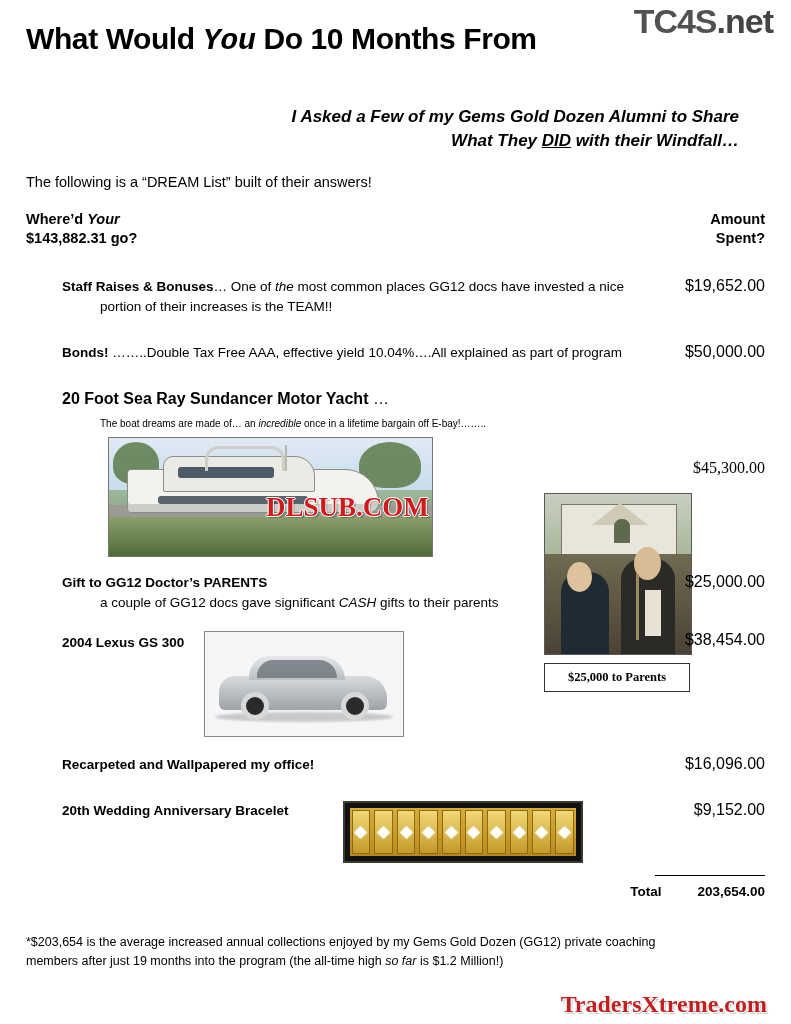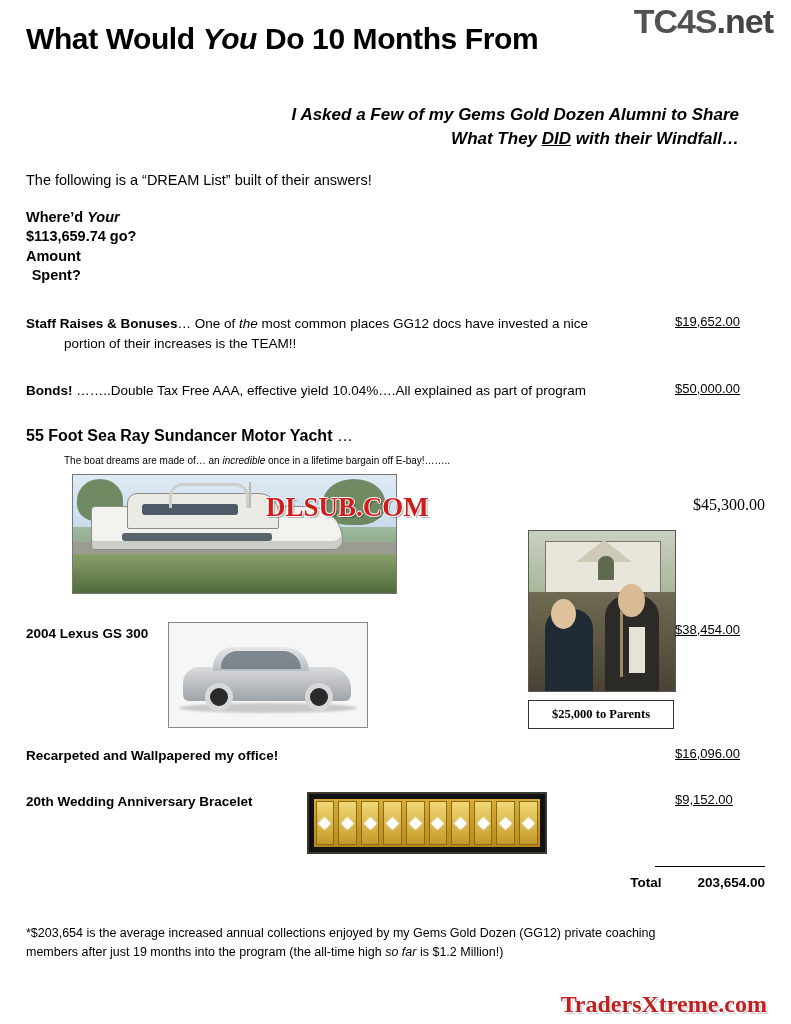--- a/index.html
+++ b/index.html
@@ -72,21 +72,21 @@
   
   .headline {
     margin: 0;
     padding-top: 22px;
     font-size: 30px;
     font-weight: bold;
     letter-spacing: -0.4px;
     line-height: 1.15;
     white-space: nowrap;
   }
-  .headline .ital { font-style: italic; }
+  .headline .ital { font-style: italic; font-family: Liberation Mono, monospace; }
 
   .subhead {
     margin: 46px 26px 0 0;
     text-align: right;
     font-style: italic;
     font-weight: bold;
     font-size: 17px;
     line-height: 1.45;
   }
   .subhead u { }
@@ -98,42 +98,40 @@
 
   
   .colhead {
     margin-top: 20px;
     display: flex;
     justify-content: space-between;
     align-items: flex-start;
     font-weight: bold;
     font-size: 14.5px;
     line-height: 1.35;
-    flex-direction: column;
   }
   .colhead .left { }
   .colhead .left .ital { font-style: italic; }
   .colhead .right { text-align: right; }
 
   
-  .rows { position: relative; margin-top: 10px; }
+  .rows { position: relative; margin-top: 10px; margin-left: 36px; }
   .row {
     position: relative;
     display: flex;
     justify-content: space-between;
     align-items: flex-start;
   }
   .row .desc { font-size: 13.5px; line-height: 1.5; max-width: 600px; }
   .row .amount {
-    font-size: 13px;
-    text-align: left;
+    font-size: 16px;
+    text-align: right;
     white-space: nowrap;
     min-width: 90px;
     padding-left: 8px;
-    text-decoration: underline;
   }
   .b { font-weight: bold; }
   .i { font-style: italic; }
   .indent { padding-left: 38px; display: block; }
 
   .spacer-18 { height: 18px; }
   .spacer-26 { height: 26px; }
   .spacer-10 { height: 10px; }
 
   
@@ -165,21 +163,21 @@
     position:absolute; left:54px; bottom:54%; width:150px; height:34px;
     background:#eceae4; border:1px solid #8d8d87; border-radius: 10px 20px 2px 2px;
   }
   .boat-window { position:absolute; top:10px; left:14px; width:96px; height:11px; background:#4b5a66; border-radius:3px; }
   .boat-arch { position:absolute; left:96px; bottom:72%; width:74px; height:22px; border:3px solid #cfcfc9; border-bottom:none; border-radius:14px 14px 0 0; }
   .boat-mast { position:absolute; left:176px; bottom:72%; width:2px; height:26px; background:#b9b9b2; }
   .boat-tree { position:absolute; top:4px; width:46px; height:42px; background:#5d7a49; border-radius:50% 50% 40% 40%; opacity:.85; }
 
   .gothic-wrap {
     position: absolute;
-    right: 91px;
+    right: 75px;
     top: 0;
     width: 146px;
   }
   .gothic-img {
     width: 146px;
     height: 160px;
     border: 1px solid #5a5a52;
     position: relative;
     overflow: hidden;
     background: linear-gradient(#b9c3ae 0%, #9fae93 38%, #6e6a52 39%, #4a4335 100%);
@@ -272,21 +270,21 @@
   <div class="subhead">
     <div>I Asked a Few of my Gems Gold Dozen Alumni to Share</div>
     <div><span>What They </span><u>DID</u><span> with their Windfall…</span></div>
   </div>
 
   <div class="intro">The following is a “DREAM List” built of their answers!</div>
 
   <div class="colhead">
     <div class="left">
       <div><span>Where’d </span><span class="ital">Your</span></div>
-      <div>$113,659.74 go?</div>
+      <div>$143,882.31 go?</div>
     </div>
     <div class="right">
       <div>Amount</div>
       <div>Spent?</div>
     </div>
   </div>
 
   <div class="rows">
 
     <div class="spacer-18"></div>
@@ -305,21 +303,21 @@
       <div class="desc">
         <span class="b">Bonds!</span><span> ……..Double Tax Free AAA,  effective yield 10.04%….All explained as part of program</span>
       </div>
       <div class="amount">$50,000.00</div>
     </div>
 
     <div class="spacer-26"></div>
 
     <div class="boat-block">
       <div class="desc">
-        <span class="b">55 Foot Sea Ray Sundancer  Motor Yacht</span><span> …</span>
+        <span class="b">20 Foot Sea Ray Sundancer  Motor Yacht</span><span> …</span>
       </div>
       <div class="boat-caption"><span>The boat dreams are made of… an </span><span class="i">incredible</span><span> once in a lifetime bargain off E-bay!……..</span></div>
 
       <div style="position:relative;font-family:Liberation Serif, serif;">
         <div class="boat-img">
           <div class="boat-sky"></div>
           <div class="boat-tree" style="left:4px;"></div>
           <div class="boat-tree" style="left:250px; width:62px; height:46px;"></div>
           <div class="boat-ground"></div>
           <div class="boat-dock"></div>
@@ -350,20 +348,27 @@
             <div class="g-man-head"></div>
             <div class="g-fork"></div>
           </div>
           <div class="gothic-label">$25,000 to Parents</div>
         </div>
       </div>
     </div>
 
     <div class="spacer-10"></div>
 
+    <div class="row" style="margin-top:6px;">
+      <div class="desc">
+        <span class="b">Gift to GG12 Doctor’s PARENTS</span>
+        <span class="indent"><span>a couple of GG12 docs gave significant </span><span class="i">CASH</span><span> gifts to their parents</span></span>
+      </div>
+      <div class="amount">$25,000.00</div>
+    </div>
 
     <div class="spacer-18"></div>
 
     <div class="row">
       <div class="desc" style="display:flex; align-items:flex-start; gap:20px;">
         <span class="b" style="padding-top:2px; white-space:nowrap;">2004 Lexus GS 300</span>
         <span class="lexus-img">
           <span class="lx-shadow"></span>
           <span class="lx-body"></span>
           <span class="lx-roof"></span>

